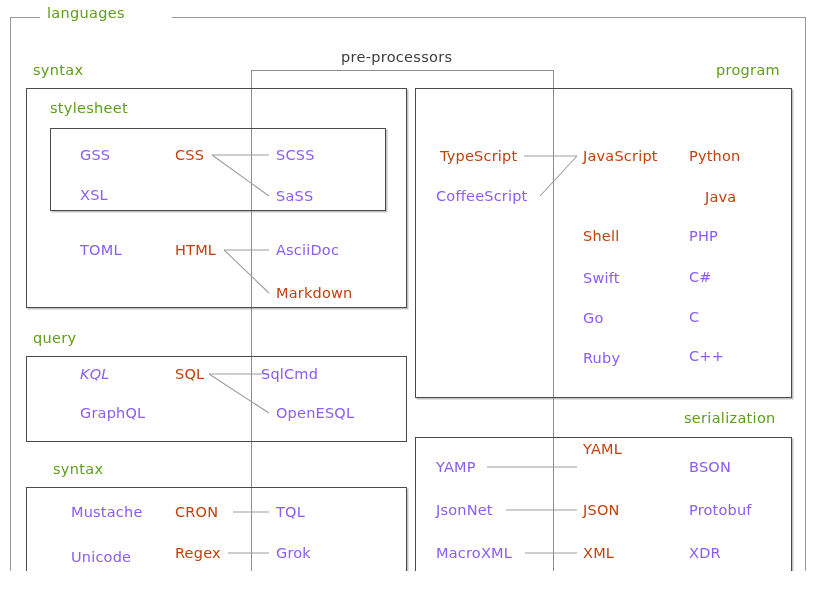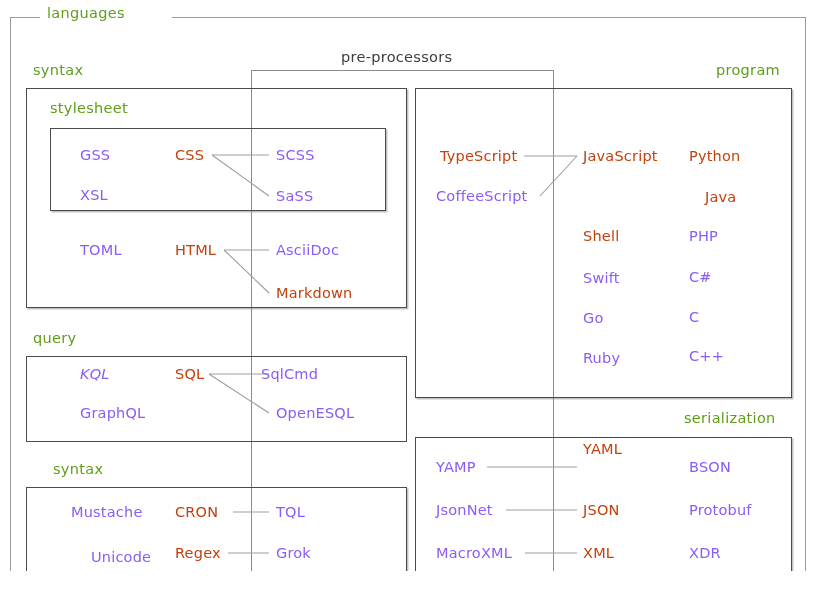--- a/index.html
+++ b/index.html
@@ -116,21 +116,21 @@
   <div class="item" style="left:80px;top:366px;font-style:italic;">KQL</div>
   <div class="item" style="left:80px;top:405px;">GraphQL</div>
   <div class="item blue" style="left:175px;top:366px;">SQL</div>
   <div class="item" style="left:261px;top:366px;">SqlCmd</div>
   <div class="item" style="left:276px;top:405px;">OpenESQL</div>
 
   <div class="glabel" style="left:33px;top:461px;margin-left:20px;">syntax</div>
   <div class="box dark shadowed" style="left:26px;top:487px;width:381px;height:93px;"></div>
 
   <div class="item" style="left:71px;top:504px;">Mustache</div>
-  <div class="item" style="left:71px;top:549px;margin-left:20px;">Unicode</div>
+  <div class="item" style="left:71px;top:549px;">Unicode</div>
   <div class="item blue" style="left:175px;top:504px;">CRON</div>
   <div class="item blue" style="left:175px;top:545px;">Regex</div>
   <div class="item" style="left:276px;top:504px;">TQL</div>
   <div class="item" style="left:276px;top:545px;">Grok</div>
 
   <div class="glabel" style="left:716px;top:62px;">program</div>
   <div class="box dark shadowed" style="left:415px;top:88px;width:377px;height:310px;"></div>
 
   <div class="item blue" style="left:440px;top:148px;">TypeScript</div>
   <div class="item" style="left:436px;top:188px;">CoffeeScript</div>

